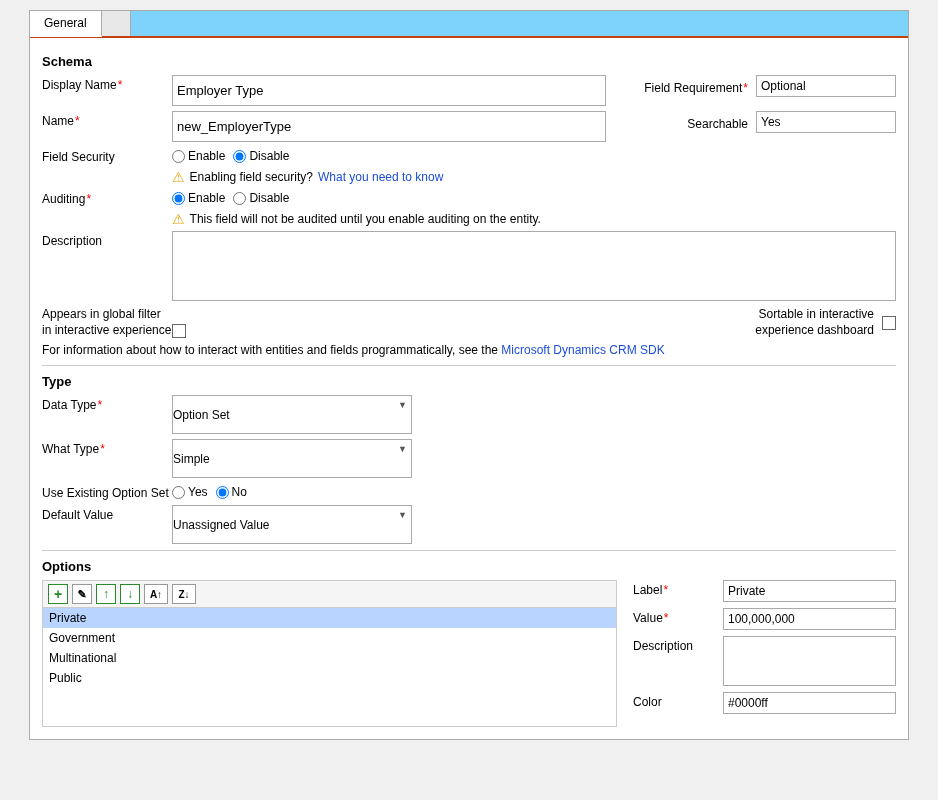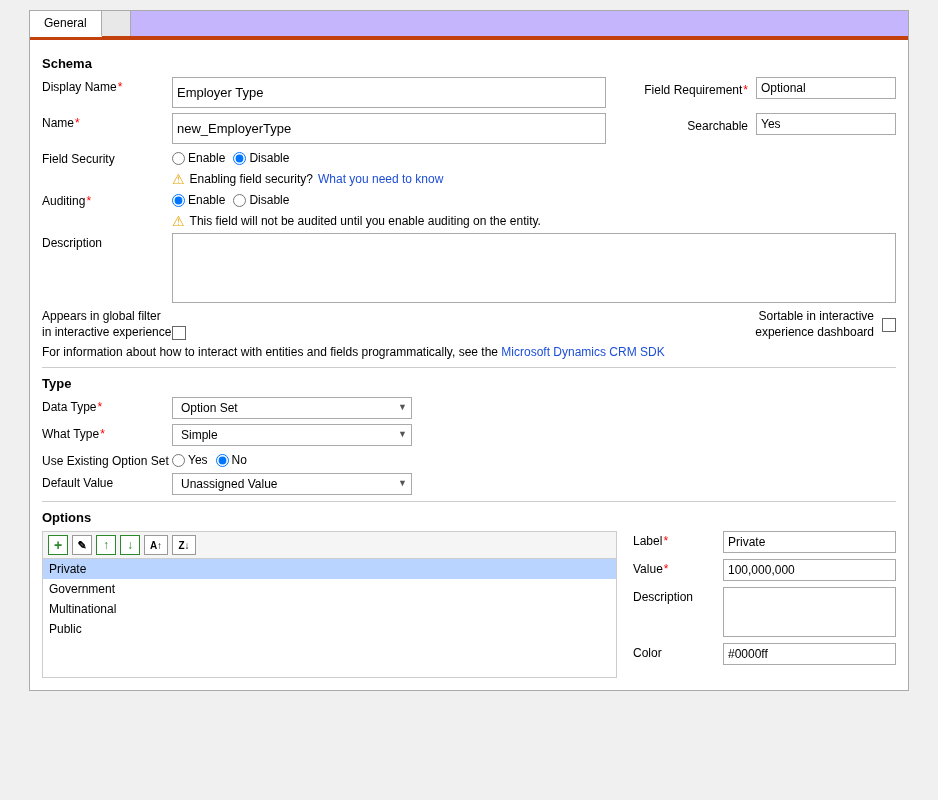--- a/index.html
+++ b/index.html
@@ -10,22 +10,22 @@
       color: #000;
     }
     .outer {
       background: #fff;
       border: 1px solid #aaa;
       margin: 10px auto;
       width: 880px;
       padding: 0;
     }
     .tab-bar {
-      background: #c4b5fd;
-      border-bottom: 4px solid #c2410c;
+      background: #7dd3fc;
+      border-bottom: 2px solid #c2410c;
       display: flex;
     }
     .tab {
       padding: 5px 14px;
       border-right: 1px solid #aaa;
       border-bottom: 2px solid #fff;
       background: #fff;
       font-size: 12px;
       cursor: default;
       margin-bottom: -1px;
@@ -155,22 +155,22 @@
       color: #000;
     }
     .info-row {
       font-size: 12px;
       margin-bottom: 8px;
       margin-left: 0;
     }
     .select-field {
       font-size: 12px;
       border: 1px solid #aaa;
-      padding: 2px 8px;
-      height: 22px;
+      padding: 2px 0;
+      height: 39px;
       background: #fff;
       width: 240px;
       appearance: none;
       -webkit-appearance: none;
     }
     .select-wrapper {
       position: relative;
       display: inline-block;
     }
     .select-wrapper::after {

